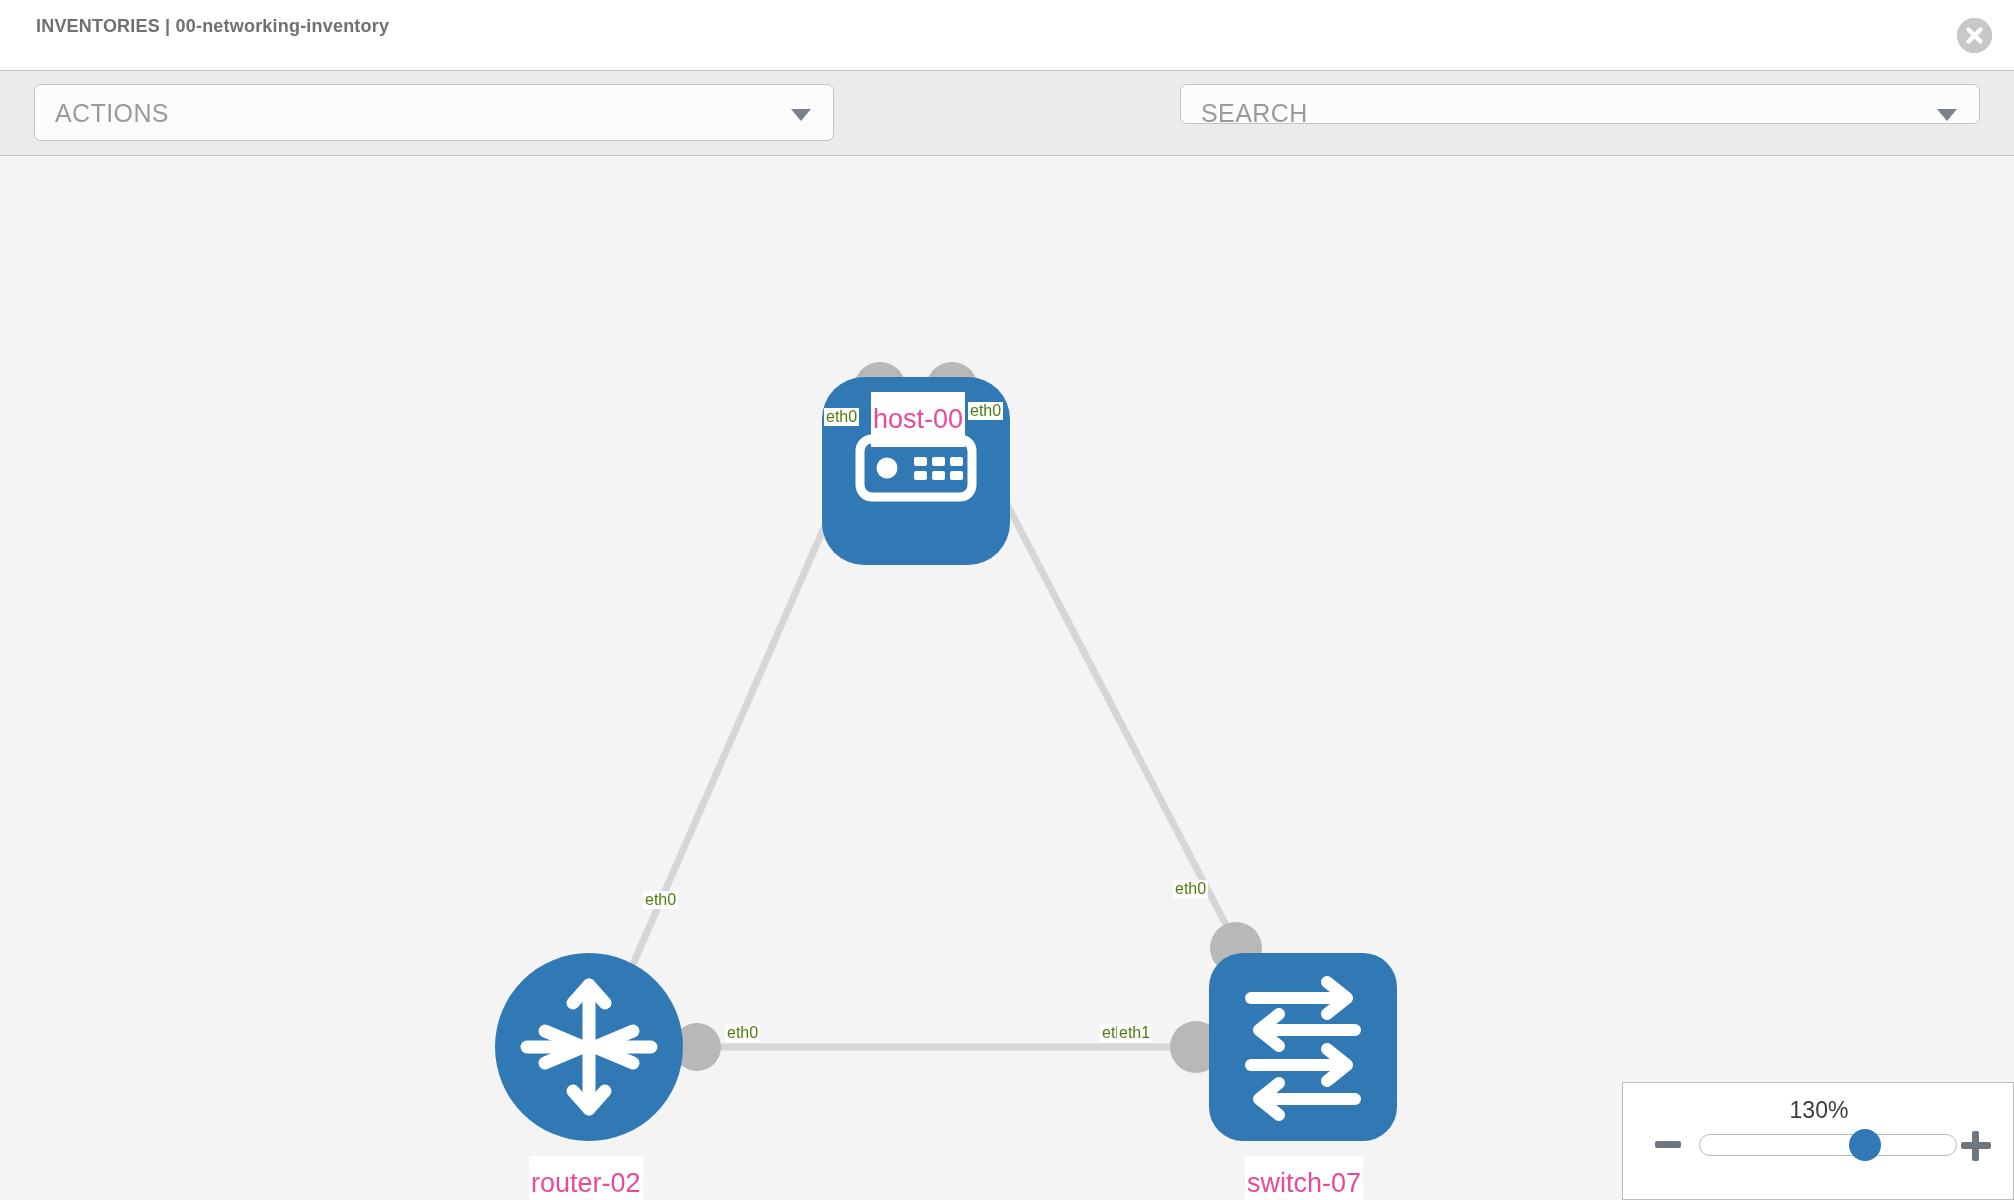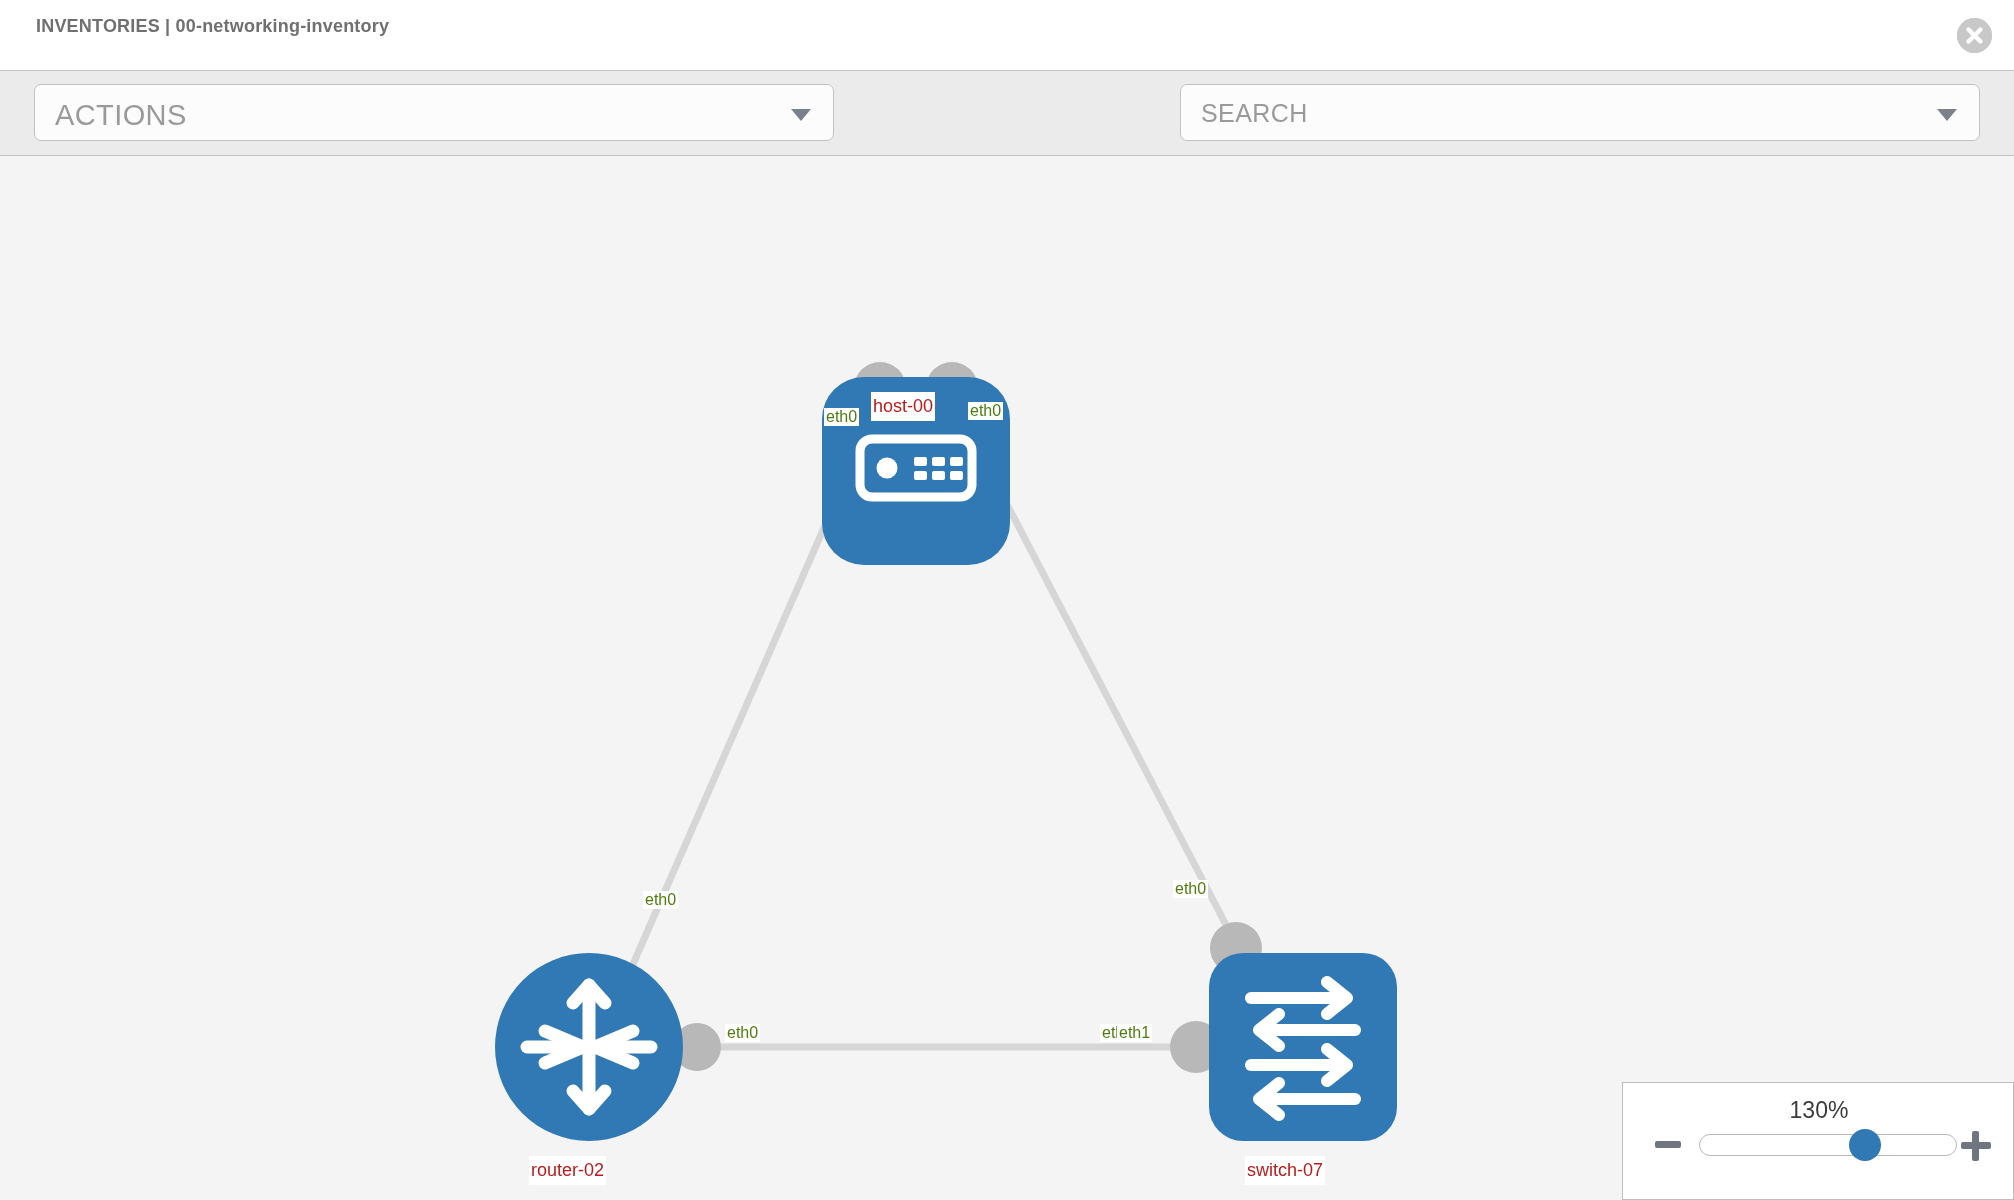--- a/index.html
+++ b/index.html
@@ -66,21 +66,21 @@
     background: #fcfcfc;
     border: 1px solid #c2c2c2;
     border-radius: 7px;
     box-sizing: border-box;
     cursor: pointer;
   }
   .actions-label {
     position: absolute;
     left: 20px;
     top: 14px;
-    font-size: 29px;
+    font-size: 25px;
     color: #9a9a9a;
     letter-spacing: 0.4px;
   }
   .caret {
     position: absolute;
     right: 22px;
     top: 24px;
     width: 0; height: 0;
     border-left: 10px solid transparent;
     border-right: 10px solid transparent;
@@ -94,21 +94,21 @@
     cursor: pointer;
   }
   .tool-icon.wrench { left: 1043px; top: 90px; }
   .tool-icon.key    { left: 1110px; top: 90px; }
 
   .search-box {
     position: absolute;
     left: 1180px;
     top: 13px;
     width: 800px;
-    height: 57px;
+    height: 40px;
     background: #fcfcfc;
     border: 1px solid #c2c2c2;
     border-radius: 7px;
     box-sizing: border-box;
     cursor: text;
   }
   .search-label {
     position: absolute;
     left: 20px;
     top: 14px;
@@ -129,25 +129,25 @@
   .topology-svg {
     position: absolute;
     top: 0; left: 0;
     width: 2014px;
     height: 1044px;
   }
 
   
   .node-label {
     position: absolute;
-    font-size: 18px;
-    color: #b91c1c;
+    font-size: 27px;
+    color: #ec4899;
     background: #ffffff;
     white-space: nowrap;
-    padding: 4px 2px;
+    padding: 12px 2px;
   }
   .edge-label {
     position: absolute;
     font-size: 16px;
     color: #4d7c0f;
     background: #ffffff;
     white-space: nowrap;
     padding: 0 2px;
   }
 

